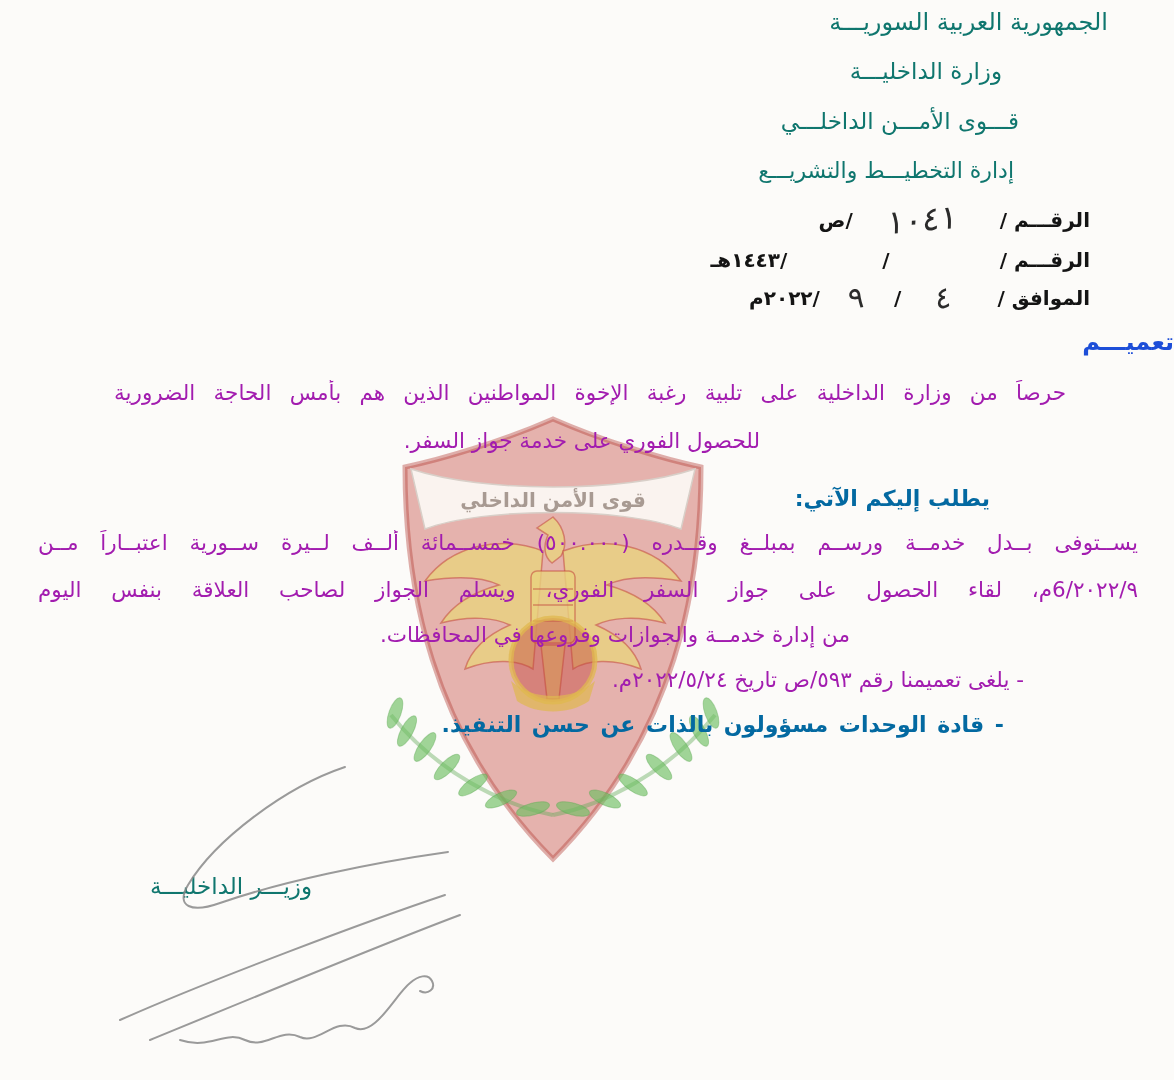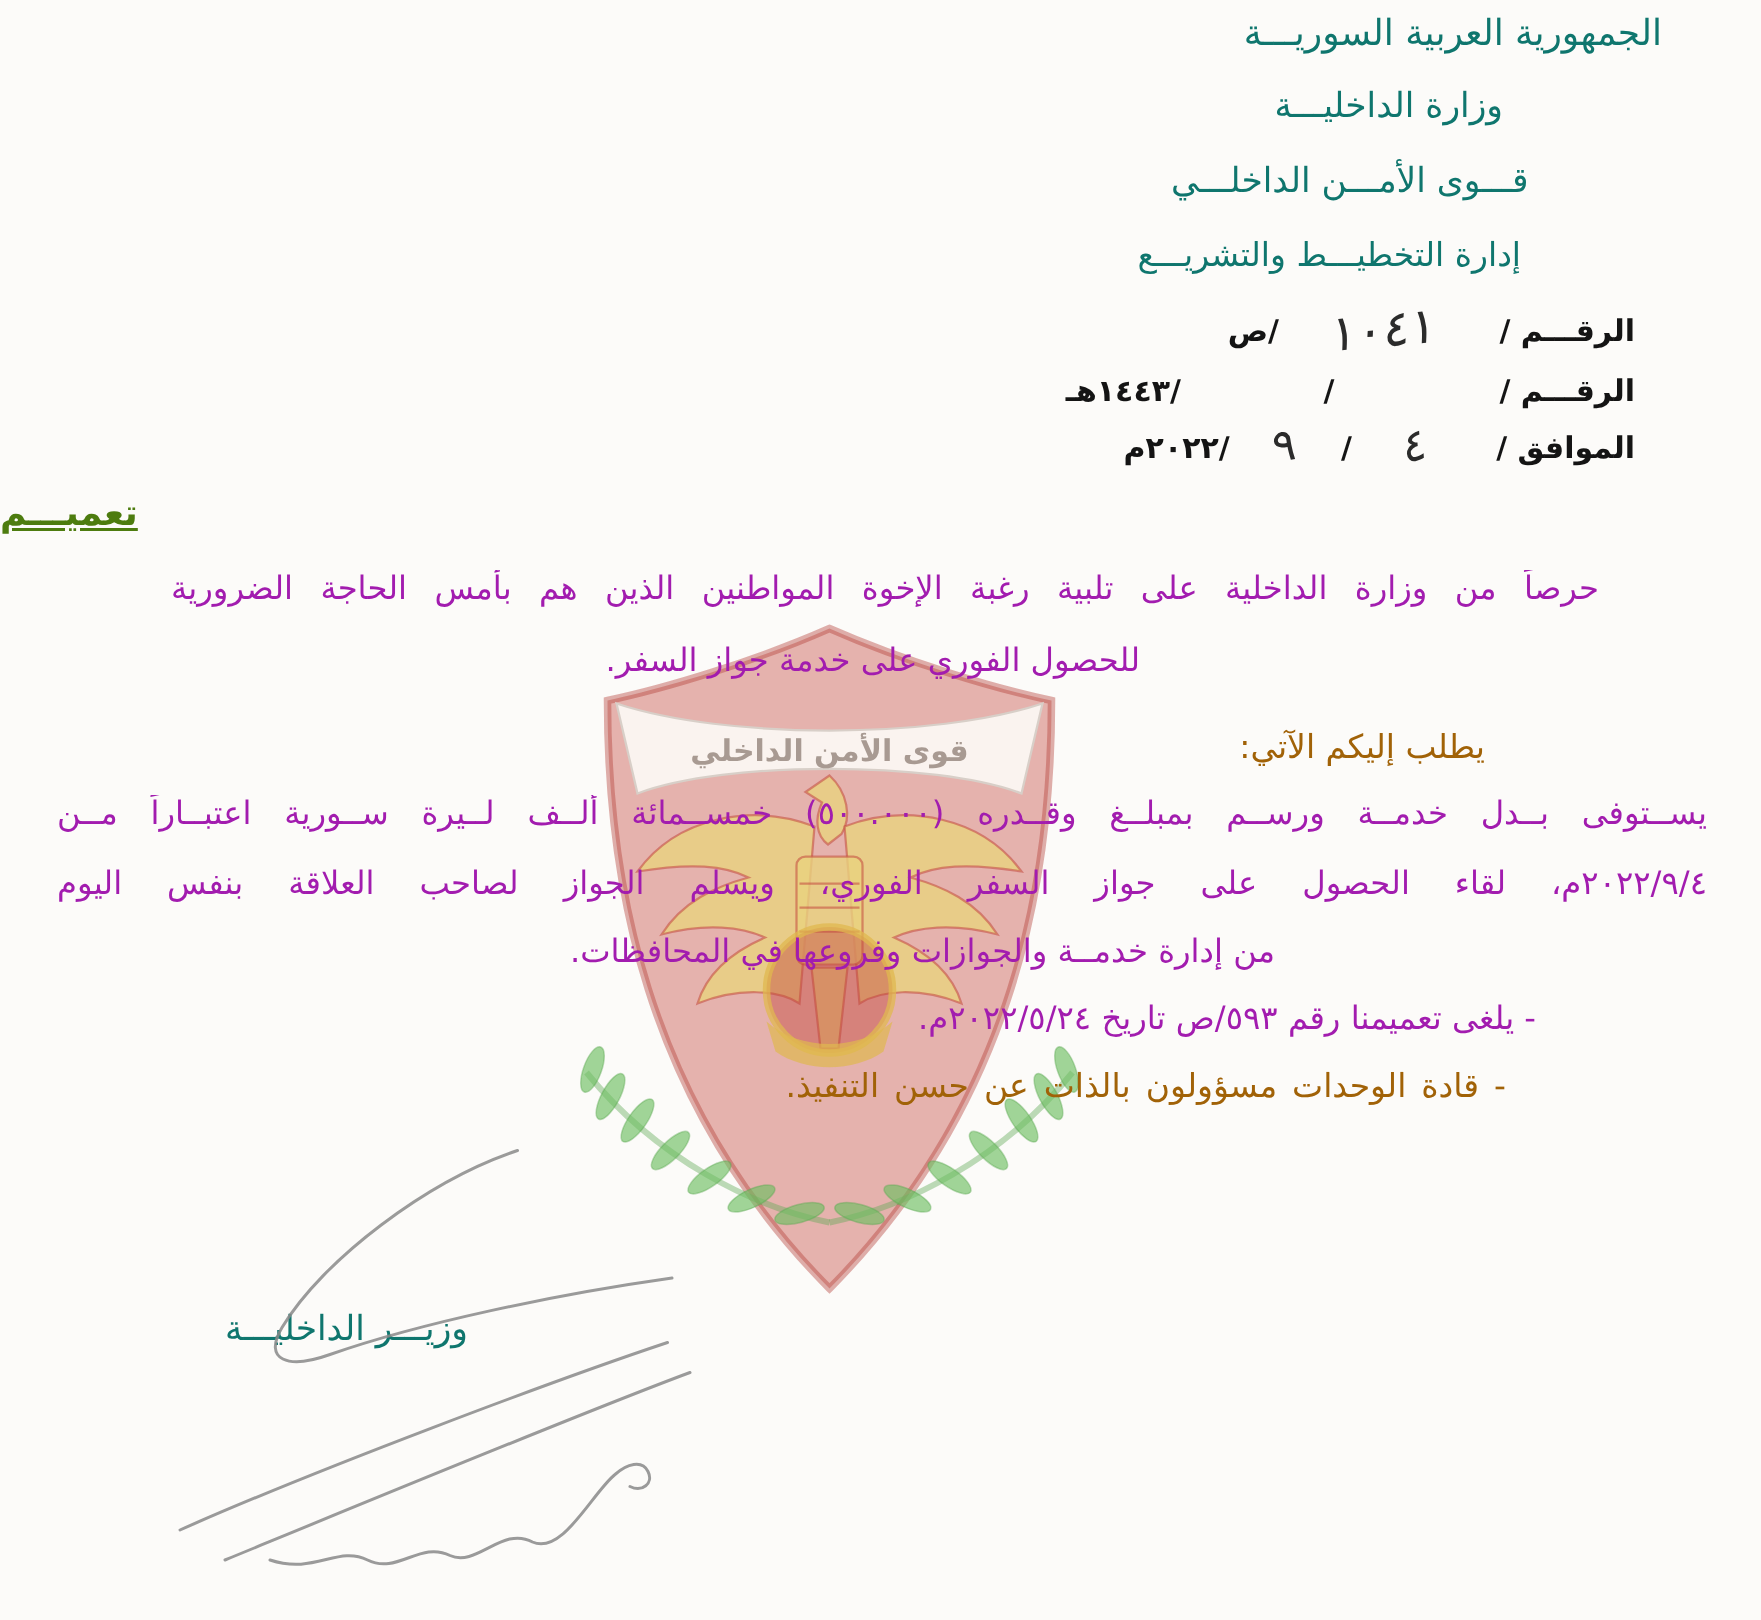--- a/index.html
+++ b/index.html
@@ -4,27 +4,27 @@
 <style>
   html,body{margin:0;padding:0;background:#e8e8e8;}
   .page{
     position:relative;width:1174px;height:1080px;margin:0 auto;
     background:#fcfbf9;overflow:hidden;
     font-family:"DejaVu Sans",sans-serif;direction:rtl;color:#1e1e1e;
   }
   .abs{position:absolute;white-space:nowrap;direction:rtl;}
   .hdr{font-weight:normal;color:#0f766e;}
   .body-txt{font-size:21.5px;color:#a21caf;}
-  .bold-txt{font-weight:normal;color:#a16207;}
+  .bold-txt{font-weight:bold;color:#0369a1;}
   .just{white-space:normal;text-align:justify;text-align-last:justify;overflow:hidden;}
   .ref-row{display:flex;align-items:center;font-weight:bold;font-size:20px;color:#141414;}
   .hand{font-weight:400;color:#2b2b2b;display:inline-block;}
   .hand-num{font-size:33px;letter-spacing:9px;transform:rotate(-5deg) skewX(-8deg);}
   .hand-digit{font-size:30px;transform:rotate(-10deg) skewX(-6deg);}
-  .title-line{position:absolute;left:0;right:0;text-align:left;font-weight:bold;font-size:24px;color:#4d7c0f;letter-spacing:1px;text-decoration:underline;}
+  .title-line{position:absolute;left:0;right:0;text-align:right;font-weight:bold;font-size:24px;color:#1d4ed8;letter-spacing:1px;}
   .watermark{position:absolute;left:383px;top:413px;z-index:1;}
   .txt{z-index:2;}
   .sig-svg{position:absolute;left:40px;top:745px;z-index:3;}
   .layer{position:absolute;inset:0;}
 </style>
 </head>
 <body>
 
 <div class="page">
 
@@ -103,21 +103,21 @@
     </div>
 
     <div class="title-line" style="top:328px;">تعميـــم</div>
 
     <div class="abs body-txt just" style="top:380px;right:108px;width:952px;">حرصاً من وزارة الداخلية على تلبية رغبة الإخوة المواطنين الذين هم بأمس الحاجة الضرورية</div>
     <div class="abs body-txt" style="top:428px;right:414px;">للحصول الفوري على خدمة جواز السفر.</div>
 
     <div class="abs bold-txt" style="top:486px;right:184px;font-size:22px;">يطلب إليكم الآتي:</div>
 
     <div class="abs body-txt just" style="top:530px;right:36px;width:1100px;">يســتوفى بــدل خدمــة ورســم بمبلــغ وقــدره (٥٠٠.٠٠٠) خمســمائة ألــف لــيرة ســورية اعتبــاراً مــن</div>
-    <div class="abs body-txt just" style="top:577px;right:36px;width:1100px;">٢٠٢٢/٩/٤م، لقاء الحصول على جواز السفر الفوري، ويسلم الجواز لصاحب العلاقة بنفس اليوم</div>
+    <div class="abs body-txt just" style="top:577px;right:36px;width:1100px;">٢٠٢٢/٩/6م، لقاء الحصول على جواز السفر الفوري، ويسلم الجواز لصاحب العلاقة بنفس اليوم</div>
     <div class="abs body-txt" style="top:622px;right:324px;">من إدارة خدمــة والجوازات وفروعها في المحافظات.</div>
 
     <div class="abs body-txt" style="top:667px;right:150px;">- يلغى تعميمنا رقم ٥٩٣/ص تاريخ ٢٠٢٢/٥/٢٤م.</div>
     <div class="abs bold-txt" style="top:712px;right:170px;font-size:22px;word-spacing:3px;">- قادة الوحدات مسؤولون بالذات عن حسن التنفيذ.</div>
 
     <div class="abs hdr" style="top:873px;right:862px;font-size:23px;">وزيـــر الداخليـــة</div>
   </div>
 
   <svg class="sig-svg" width="460" height="320" viewBox="0 0 460 320">
     <g fill="none" stroke="#8a8a8a" stroke-width="2" stroke-linecap="round" opacity="0.85">

